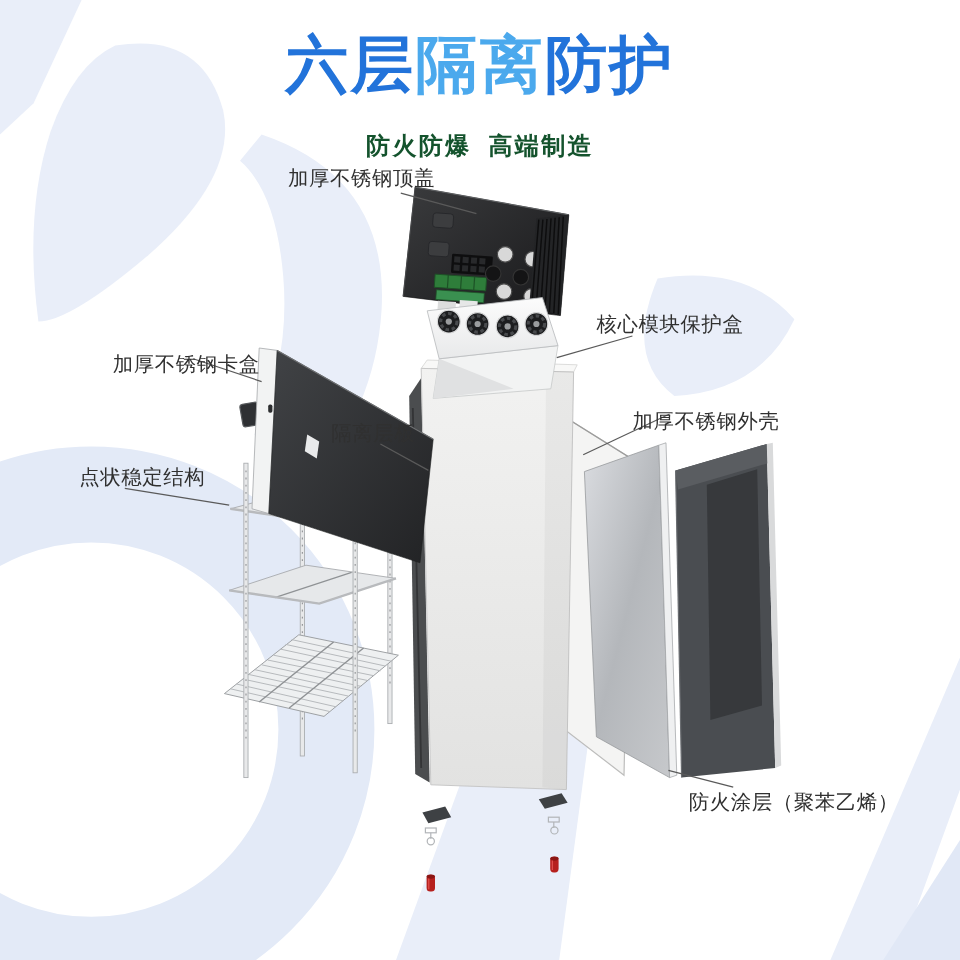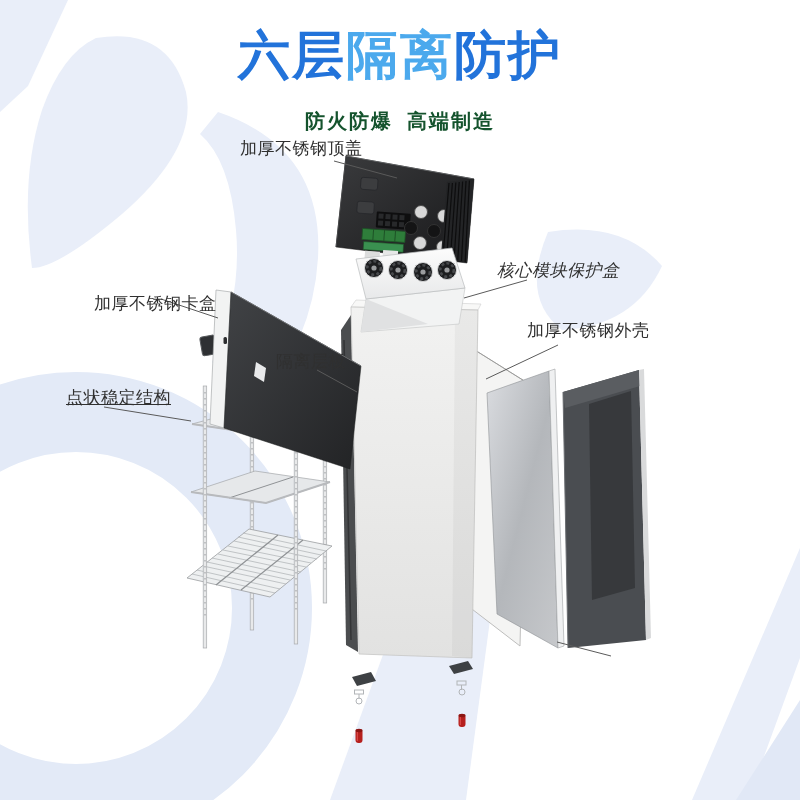--- a/index.html
+++ b/index.html
@@ -244,19 +244,20 @@
   </svg>
 
   <div class="title">
     <span class="t-dark">六层</span><span class="t-light">隔离</span><span class="t-dark">防护</span>
   </div>
   <div class="subtitle">
     <span>防火防爆</span><span class="sep"></span><span>高端制造</span>
   </div>
 
   <div class="label" style="left:240px;top:137px;">加厚不锈钢顶盖</div>
-  <div class="label" style="left:497px;top:259px;font-style:italic;">核心模块保护盒</div>
+  <div class="label" style="left:497px;top:259px;">核心模块保护盒</div>
   <div class="label" style="left:94px;top:292px;">加厚不锈钢卡盒</div>
   <div class="label" style="left:276px;top:350px;">隔离层板</div>
-  <div class="label" style="left:527px;top:319px;">加厚不锈钢外壳</div>
-  <div class="label" style="left:66px;top:386px;text-decoration:underline;">点状稳定结构</div>
+  <div class="label" style="left:527px;top:340px;">加厚不锈钢外壳</div>
+  <div class="label" style="left:66px;top:386px;">点状稳定结构</div>
+  <div class="label" style="left:574px;top:657px;">防火涂层（聚苯乙烯）</div>
 
 </div>
 
 </body></html>

